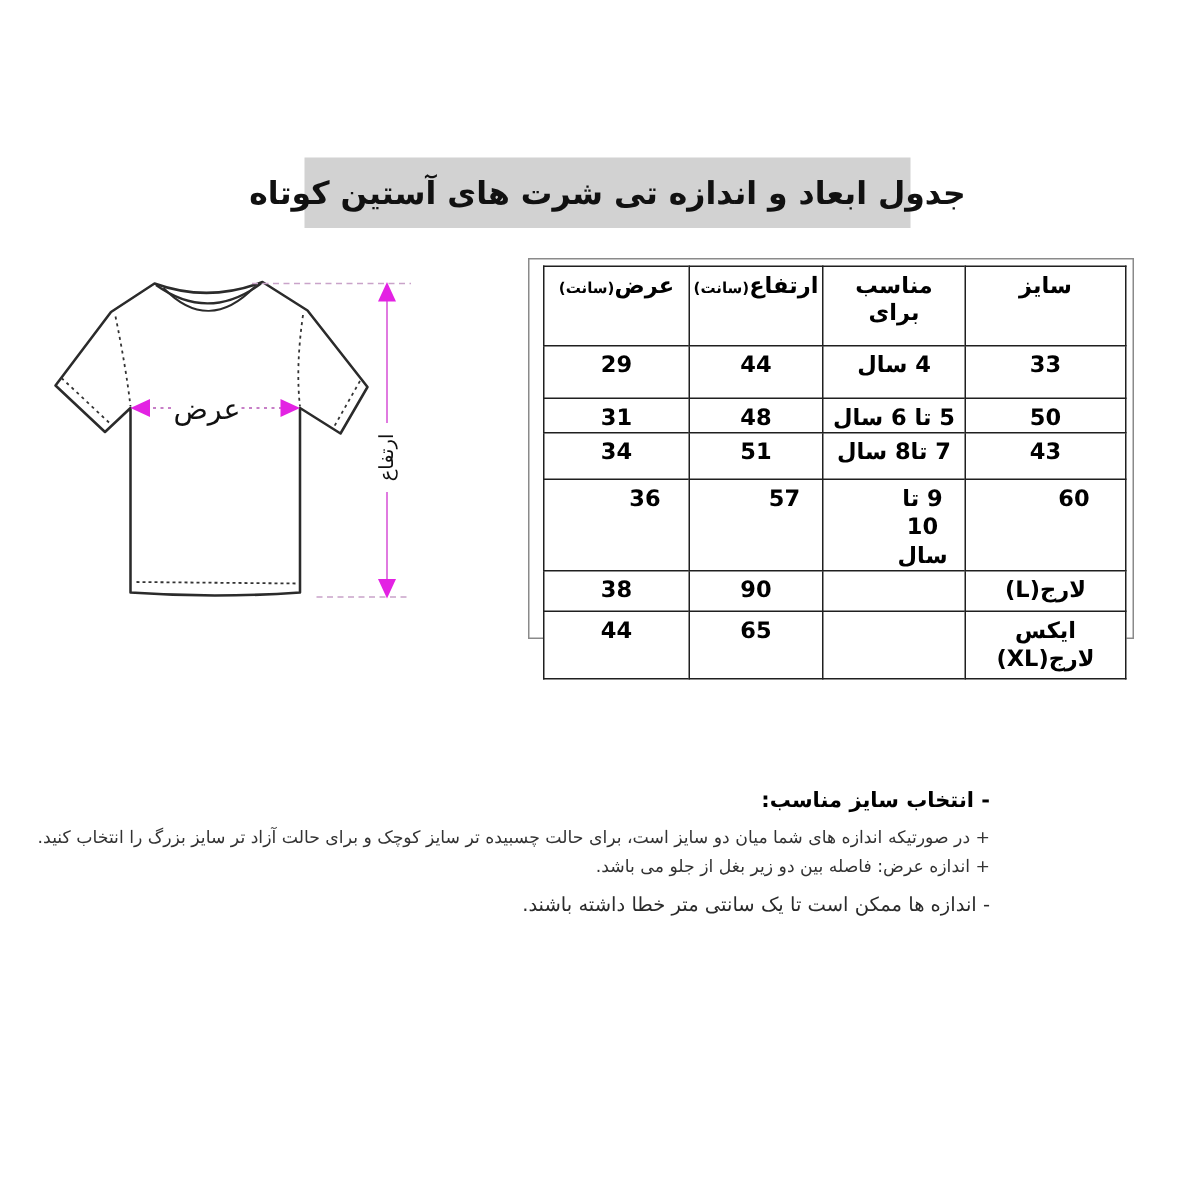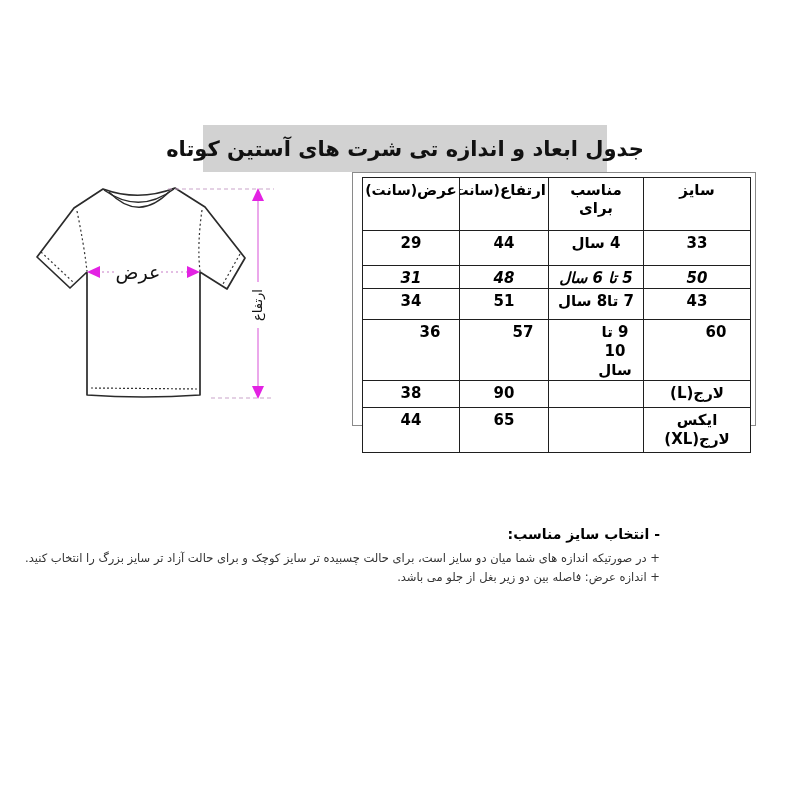--- a/index.html
+++ b/index.html
@@ -2,44 +2,44 @@
 <html lang="fa"><head>
 <meta charset="utf-8">
 <style>
   html,body{margin:0;padding:0;}
   body{
     width:800px;height:800px;background:#ffffff;position:relative;overflow:hidden;
     font-family:"DejaVu Sans",sans-serif;
   }
   .title-bar{
     position:absolute;left:203px;top:105px;width:404px;height:47px;
-    background:#d2d2d2;display:flex;align-items:center;justify-content:center;margin-top:20px;
+    background:#d2d2d2;display:flex;align-items:center;justify-content:center;
   }
   .title-bar .title-text{
     font-size:21px;font-weight:bold;color:#111;direction:rtl;white-space:nowrap;
   }
   .diagram{position:absolute;left:25px;top:175px;width:300px;height:250px;}
   .table-outer{
     position:absolute;left:352px;top:172px;width:402px;height:252px;
     border:1px solid #8a8a8a;background:#fff;
   }
   table.size-table{
     position:absolute;left:362px;top:177px;width:388px;
     border-collapse:collapse;direction:rtl;table-layout:fixed;background:#fff;
   }
   table.size-table td,table.size-table th{
     border:1px solid #1f1f1f;text-align:center;vertical-align:top;
     padding:3px 2px 0 2px;color:#000;overflow:hidden;
   }
   table.size-table th{height:49px;font-size:15px;font-weight:bold;}
-  table.size-table th .unit{font-size:14px;font-weight:bold;}
+  table.size-table th .unit{font-size:10px;font-weight:bold;}
   table.size-table td{font-size:15px;font-weight:bold;line-height:19px;margin-top:32px;}
   td.fits-cell{font-size:13.5px;}
   td.size-cell{font-size:14.5px;}
-  tr.r1 td{height:31px;} tr.r2 td{height:19px;font-style:italic;} tr.r3 td{height:27px;}
+  tr.r1 td{height:31px;} tr.r2 td{height:19px;} tr.r3 td{height:27px;}
   tr.r4 td{height:25px;padding-left:40px;} tr.r5 td{height:23px;} tr.r6 td{height:41px;}
   .notes{
     position:absolute;right:140px;top:526px;width:525px;direction:rtl;text-align:right;color:#222;
   }
   .notes .notes-heading{font-size:14px;font-weight:bold;color:#000;}
   .notes .note-item{font-size:11.5px;margin-top:9px;color:#333;white-space:nowrap;}
   .notes .note-item.tight{margin-top:5px;}
   .notes .disclaimer{font-size:13px;margin-top:12px;color:#2b2b2b;}
 </style>
 </head>
@@ -127,13 +127,14 @@
     <td>65</td>
     <td>44</td>
   </tr>
 </tbody>
   </table>
 
 <div class="notes">
   <div class="notes-heading">- انتخاب سایز مناسب:</div>
   <div class="note-item">+ در صورتیکه اندازه های شما میان دو سایز است، برای حالت چسبیده تر سایز کوچک و برای حالت آزاد تر سایز بزرگ را انتخاب کنید.</div>
   <div class="note-item tight">+ اندازه عرض: فاصله بین دو زیر بغل از جلو می باشد.</div>
+  <div class="disclaimer">- اندازه ها ممکن است تا یک سانتی متر خطا داشته باشند.</div>
 </div>
 
 </body></html>

